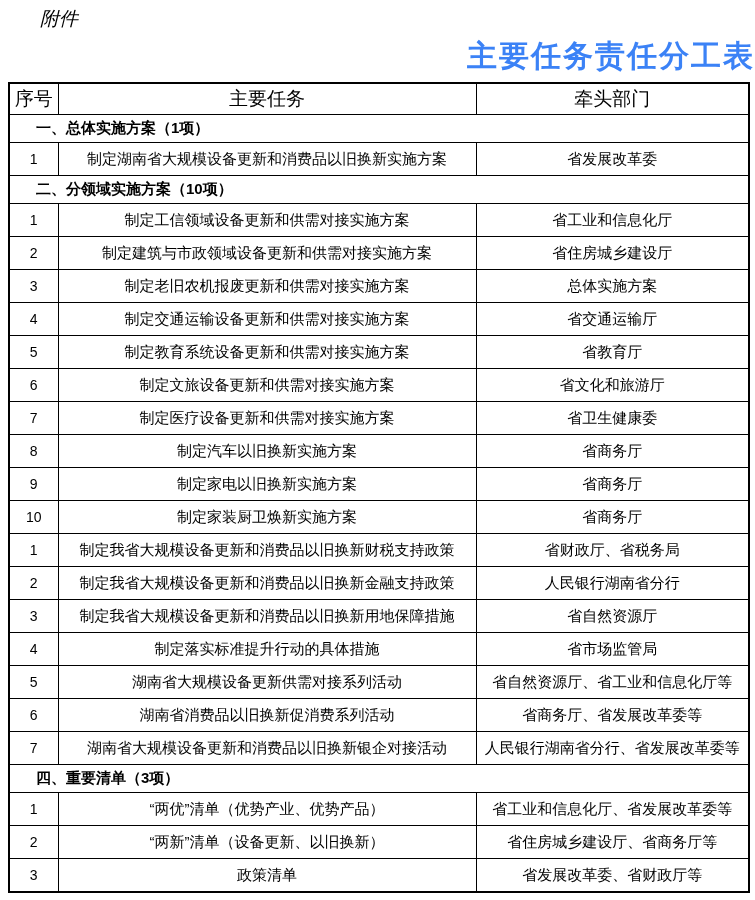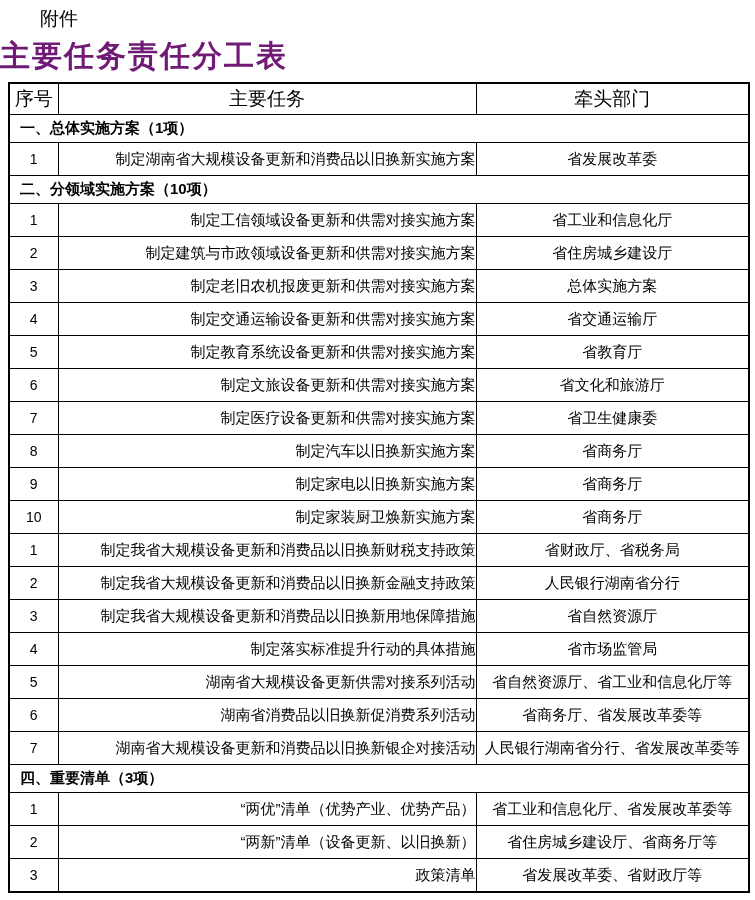--- a/index.html
+++ b/index.html
@@ -18,32 +18,33 @@
     background: #ffffff;
     overflow: hidden;
   }
   .attachment-label {
     position: absolute;
     left: 40px;
     top: 6px;
     font-size: 19px;
     font-weight: 400;
     color: #000000;
+    font-style: italic;
   }
   .doc-title {
     position: absolute;
     left: 0;
     top: 36px;
     width: 755px;
-    text-align: left;
+    text-align: right;
     font-size: 30px;
     font-weight: 700;
     font-family: "Liberation Serif", "DejaVu Serif", serif;
     letter-spacing: 2px;
-    color: #701a75;
+    color: #3b82f6;
   }
   table.task-table {
     position: absolute;
     left: 8px;
     top: 82px;
     width: 740px;
     border-collapse: collapse;
     table-layout: fixed;
     font-size: 15px;
     color: #000000;
@@ -62,33 +63,33 @@
   }
   tr.header-row th {
     height: 30px;
     text-align: center;
     font-size: 19px;
     font-weight: 400;
   }
   tr.section-row td {
     height: 27px;
     text-align: left;
-    padding-left: 10px;
+    padding-left: 26px;
     font-weight: 700;
     font-size: 15px;
   }
   tr.data-row td {
     height: 32px;
   }
   td.c-no {
     text-align: center;
     font-size: 14px;
   }
   td.c-task {
-    text-align: right;
+    text-align: center;
     padding-left: 12px;
     padding-right: 4px;
   }
   td.c-dept {
     text-align: center;
     padding-left: 2px;
     padding-right: 2px;
   }
 </style>
 </head>

